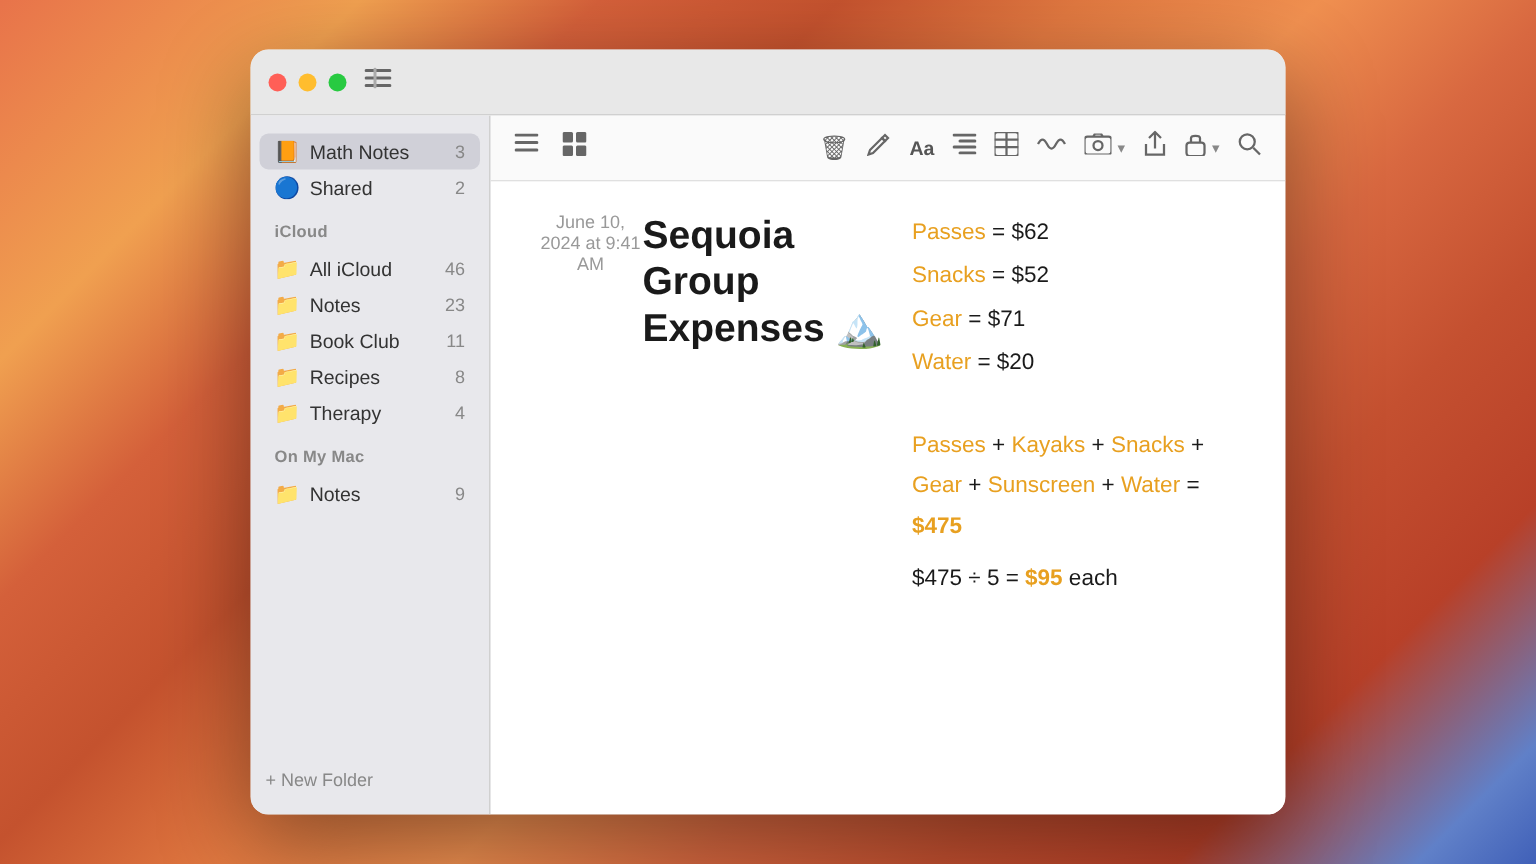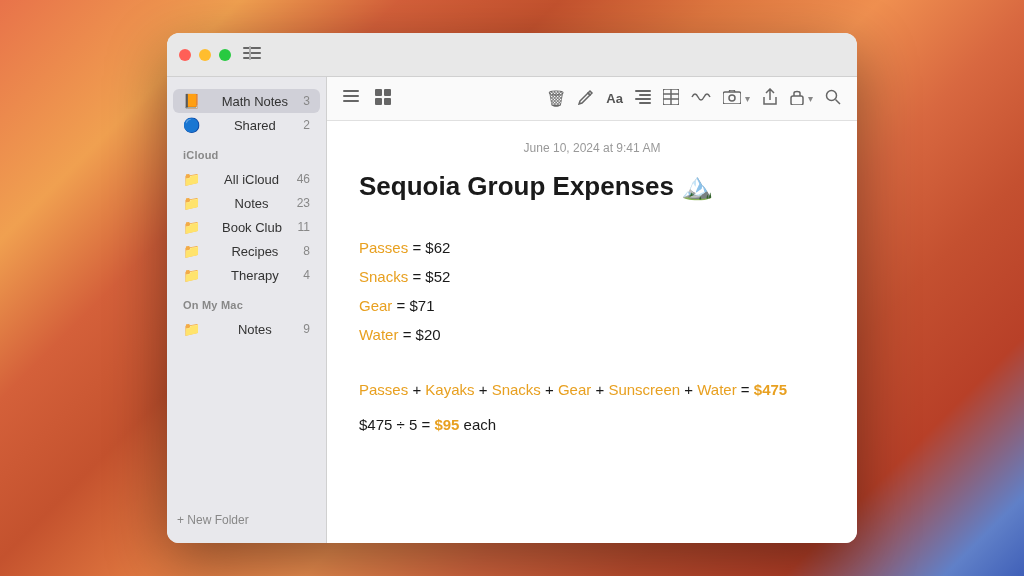--- a/index.html
+++ b/index.html
@@ -98,21 +98,20 @@
     }
 
     .sidebar-item .item-icon {
       margin-right: 6px;
       font-size: 14px;
     }
 
     .sidebar-item .item-label {
       flex: 1;
       font-size: 13px;
-      text-align: center;
     }
 
     .sidebar-item .item-count {
       font-size: 12px;
       color: #888;
     }
 
     .sidebar-section-label {
       font-size: 11px;
       color: #888;
@@ -167,21 +166,21 @@
       cursor: pointer;
     }
 
     
     .note-area {
       flex: 1;
       background: #ffffff;
       overflow-y: auto;
       padding: 20px 32px;
       display: flex;
-      flex-direction: column;
+      flex-direction: row;
     }
 
     .note-timestamp {
       font-size: 12px;
       color: #999;
       text-align: center;
       margin-bottom: 16px;
     }
 
     .note-title {

